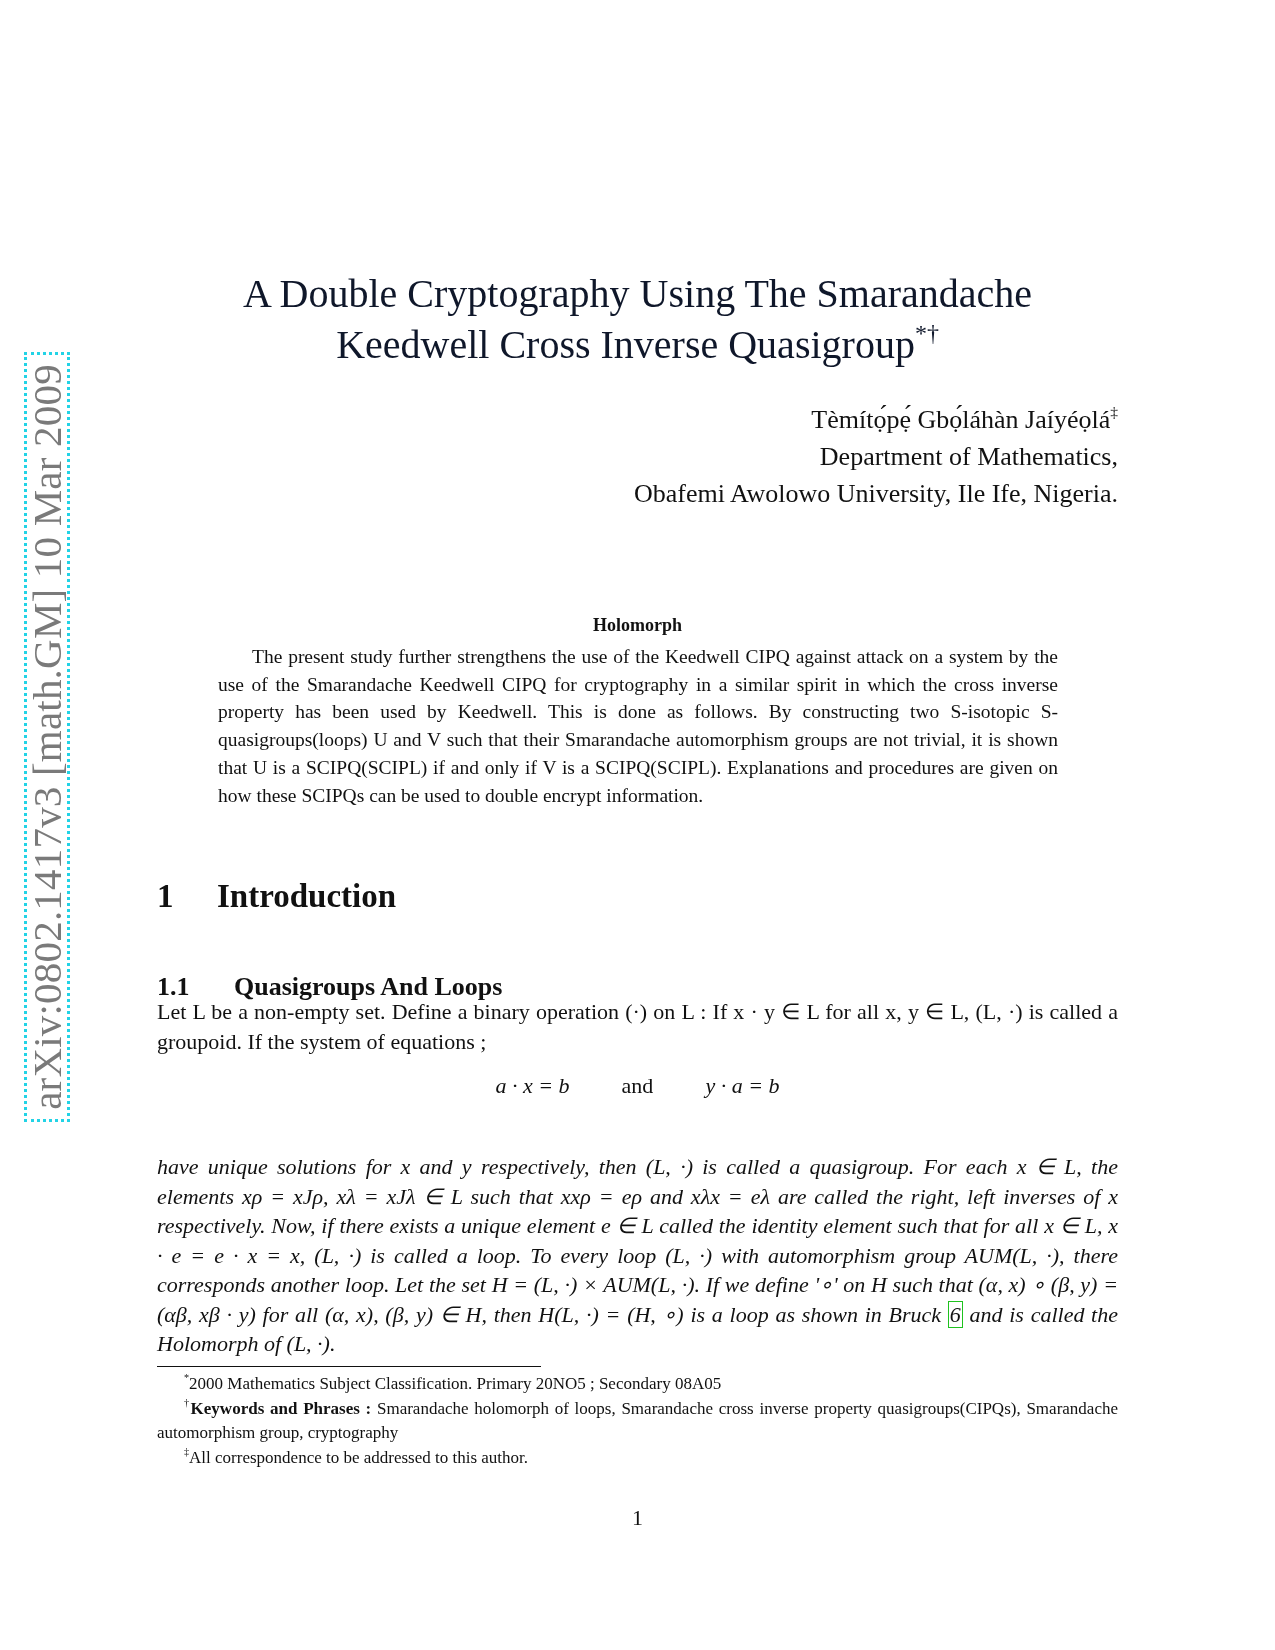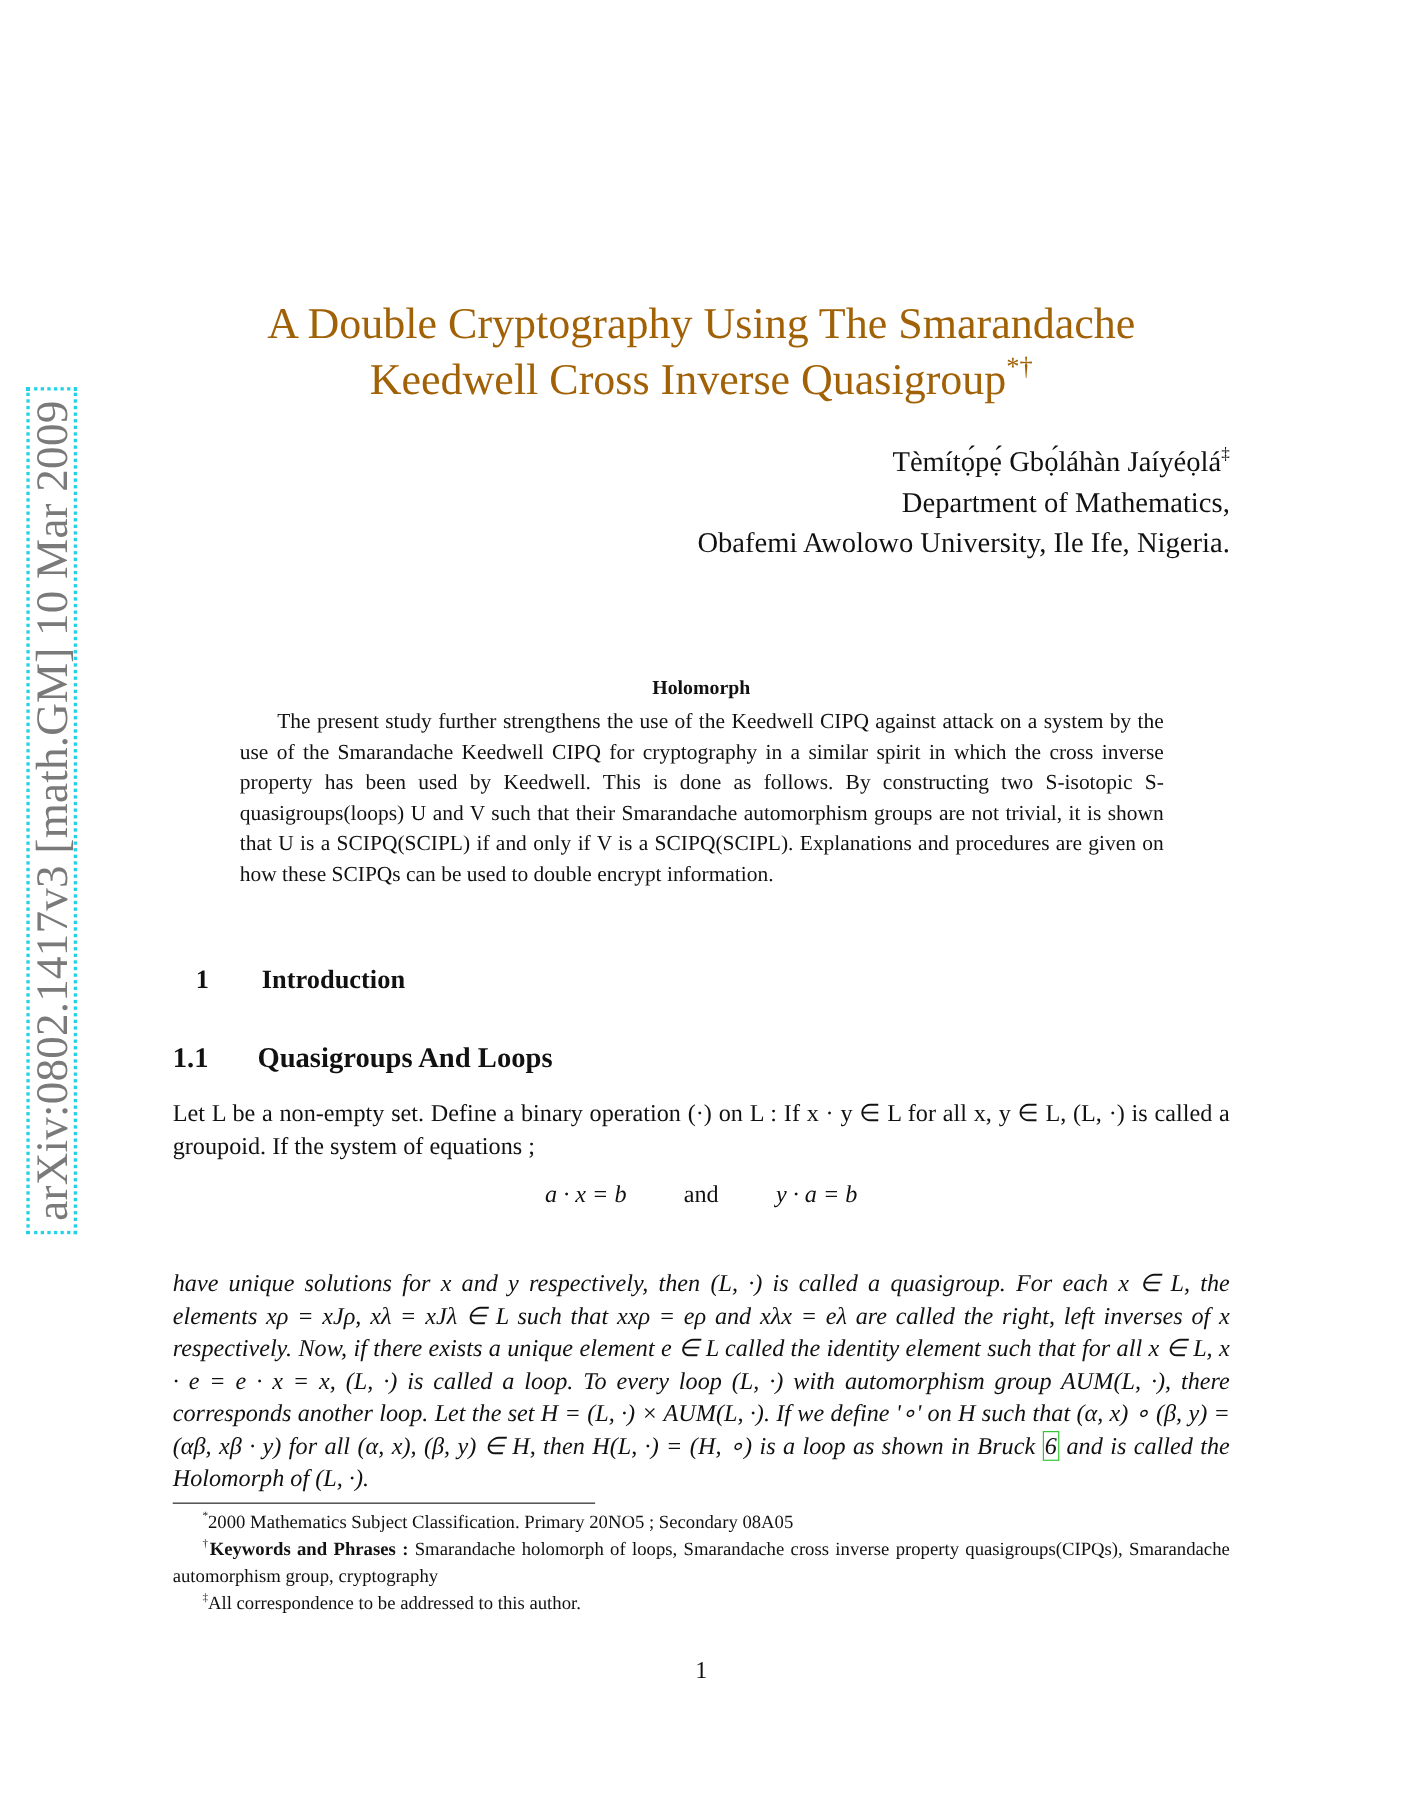--- a/index.html
+++ b/index.html
@@ -14,48 +14,48 @@
   }
   .stamp-text {
     position: absolute; left: 47px; top: 737px;
     transform: translate(-50%, -50%) rotate(-90deg);
     white-space: nowrap; font-family: "Liberation Serif", serif;
     font-size: 41px; color: #7a7a7a; letter-spacing: 0.2px;
   }
   .title {
     position: absolute; left: 157px; width: 961px; top: 268px;
     text-align: center; font-family: "Liberation Serif", serif;
-    font-size: 40px; line-height: 51px; color: #a16207;
+    font-size: 40px; line-height: 51px; color: #0f172a;
   }
   sup { font-size: 60%; line-height: 0; position: relative; top: -0.1em; }
   .authors {
     position: absolute; left: 157px; width: 961px; top: 401px;
     text-align: right; font-family: "Liberation Serif", serif;
     font-size: 26px; line-height: 37px;
   }
   .abstract-title {
     position: absolute; left: 157px; width: 961px; top: 615px;
     text-align: center; font-weight: bold; font-size: 18px;
     font-family: "Liberation Serif", serif;
   }
   .abstract {
     position: absolute; left: 218px; width: 840px; top: 643px;
     font-family: "Liberation Serif", serif; font-size: 19.5px; line-height: 27.7px;
     text-align: justify; text-indent: 34px;
   }
   .h1 {
     position: absolute; left: 157px; top: 878px;
-    font-family: "Liberation Serif", serif; font-weight: bold; font-size: 24px; margin-left: 21px;
+    font-family: "Liberation Serif", serif; font-weight: bold; font-size: 33px;
   }
   .h1 .num { display: inline-block; width: 60px; }
   .h2 {
     position: absolute; left: 157px; top: 947px;
     font-family: "Liberation Serif", serif; font-weight: bold; font-size: 26px;
   }
-  .h2 .num { display: inline-block; width: 77px; }
+  .h2 .num { display: inline-block; width: 77px; margin-top: 25px; }
   .para {
     position: absolute; left: 157px; width: 961px;
     font-family: "Liberation Serif", serif; font-size: 22px; line-height: 29.5px;
     text-align: justify;
   }
   .p1 { top: 997px; }
   .p2 { top: 1152px; font-style: italic; }
   .equation {
     position: absolute; left: 157px; width: 961px; top: 1073px;
     text-align: center; font-family: "Liberation Serif", serif; font-size: 22px;

